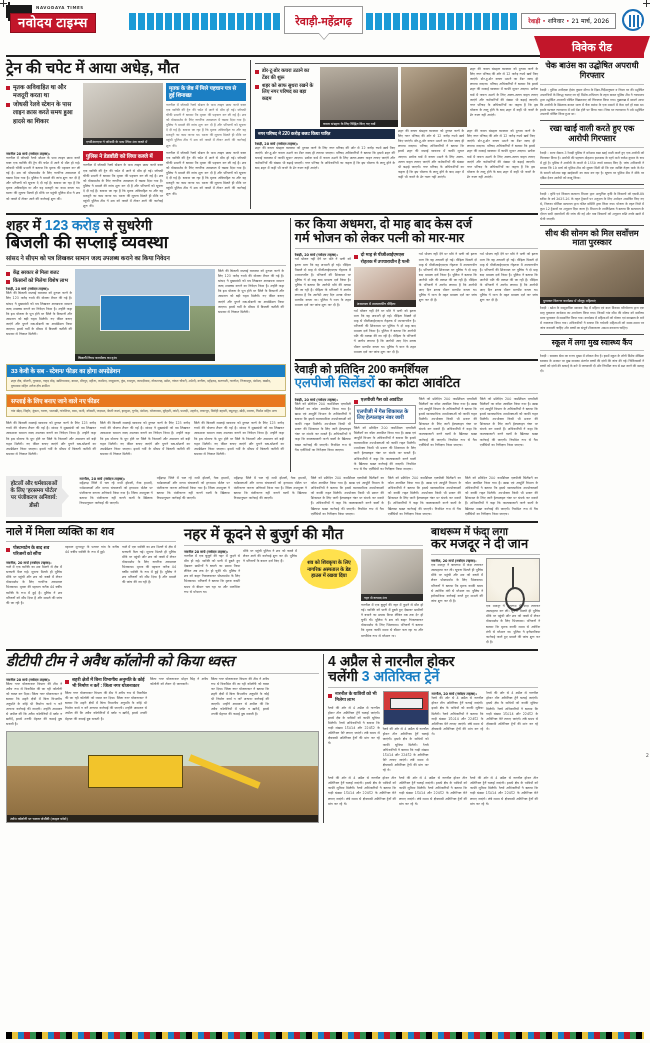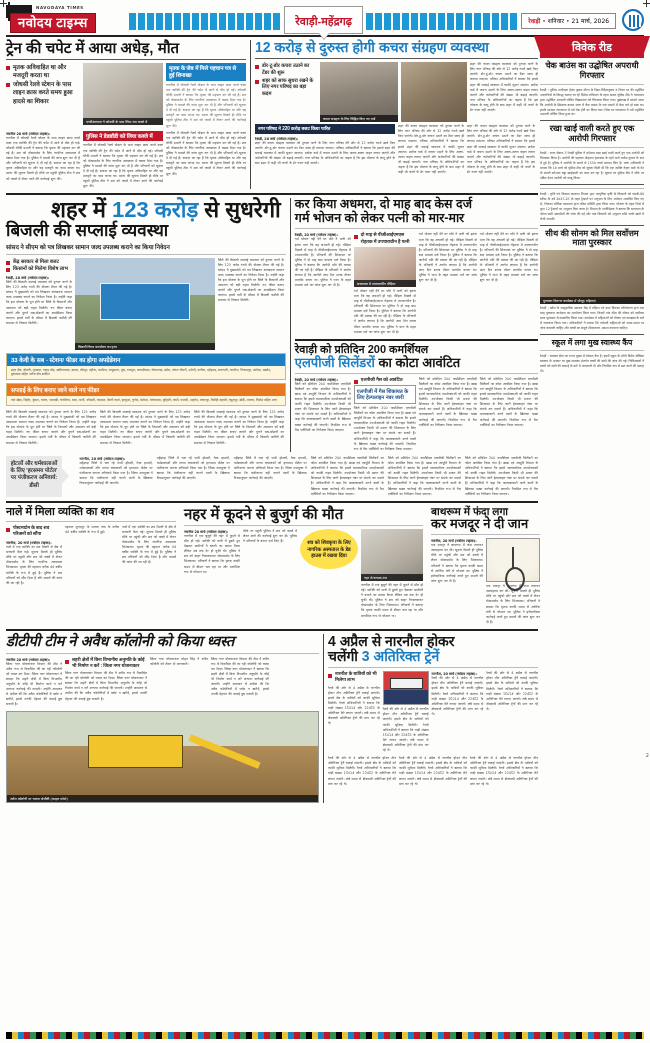--- a/index.html
+++ b/index.html
@@ -14,21 +14,21 @@
     width: 650px; height: 1043px;
     position: relative;
     background: #fdfdfb;
     padding: 4px 6px;
   }
 
   
   .masthead {
     display: flex; align-items: center;
     height: 30px; gap: 3px;
-    margin-bottom: 1px;
+    margin-bottom: 21px;
   }
   .logo-block { position: relative; width: 120px; height: 28px; }
   .logo-flag {
     position: absolute; left: 0; top: 0;
     width: 26px; height: 13px; background: #1a1a1a;
   }
   .logo-flag:after {
     content:''; position:absolute; left:2px; top:-3px;
     width: 1.5px; height: 19px; background:#1a1a1a;
   }
@@ -361,23 +361,20 @@
           </div>
           <div style="width:80px;">
             <div class="body-text">नारनौल में जोधसी रेलवे स्टेशन के पास लाइन क्रास करते वक्त एक व्यक्ति की ट्रेन की चपेट में आने से मौत हो गई। जोधसी चौकी प्रभारी ने बताया कि मृतक की पहचान कर ली गई है। शव को पोस्टमार्टम के लिए नागरिक अस्पताल में रखवा दिया गया है। पुलिस ने मामले की जांच शुरू कर दी है और परिजनों को सूचना दे दी गई है। बताया जा रहा है कि मृतक अविवाहित था और वह मजदूरी का काम करता था। घटना की सूचना मिलते ही मौके पर पहुंची पुलिस टीम ने शव को कब्जे में लेकर आगे की कार्रवाई शुरू की।</div>
           </div>
         </div>
       </div>
 
       <div style="width:1px;background:#444;"></div>
 
       <div style="width:283px;">
-        <div class="hl" style="font-size:14px;">
-          <span class="blue">12 करोड़ से दुरुस्त होगी कचरा संग्रहण व्यवस्था</span>
-        </div>
         <div class="rule-dark"></div>
         <div class="cols" style="gap:3px;">
           <div style="width:62px;">
             <ul class="bullets">
               <li style="font-size:5px">डोर-टू-डोर कचरा उठाने का टेंडर की शुरू</li>
               <li style="font-size:5px">शहर को साफ सुथरा रखने के लिए नगर परिषद का बड़ा कदम</li>
             </ul>
           </div>
           <div style="width:78px;">
             <div class="photo road" style="height:60px;">
@@ -405,21 +402,21 @@
           </div>
         </div>
       </div>
     </div>
 
     <div class="rule-thick"></div>
 
     <div class="cols sec">
 
       <div style="width:282px;">
-        <div class="hl" style="font-size:22px;margin-left:45px;">
+        <div class="hl" style="font-size:14px;">
           <span>शहर में </span><span class="blue">123 करोड़</span><span> से सुधरेगी</span>
         </div>
         <div class="hl blue" style="font-size:17px;">बिजली की सप्लाई व्यवस्था</div>
         <div style="font-size:6px;font-weight:bold;color:#222;margin:2px 0;font-family:'Liberation Sans',sans-serif;">सांसद ने सीएम को पत्र लिखकर सामान जल्द उपलब्ध कराने का किया निवेदन</div>
         <div class="rule"></div>
         <div class="cols" style="gap:3px;">
           <div style="width:66px;">
             <ul class="bullets">
               <li style="font-size:5px">केंद्र सरकार से मिला बजट</li>
               <li style="font-size:5px">किसानों को मिलेगा विशेष लाभ</li>

